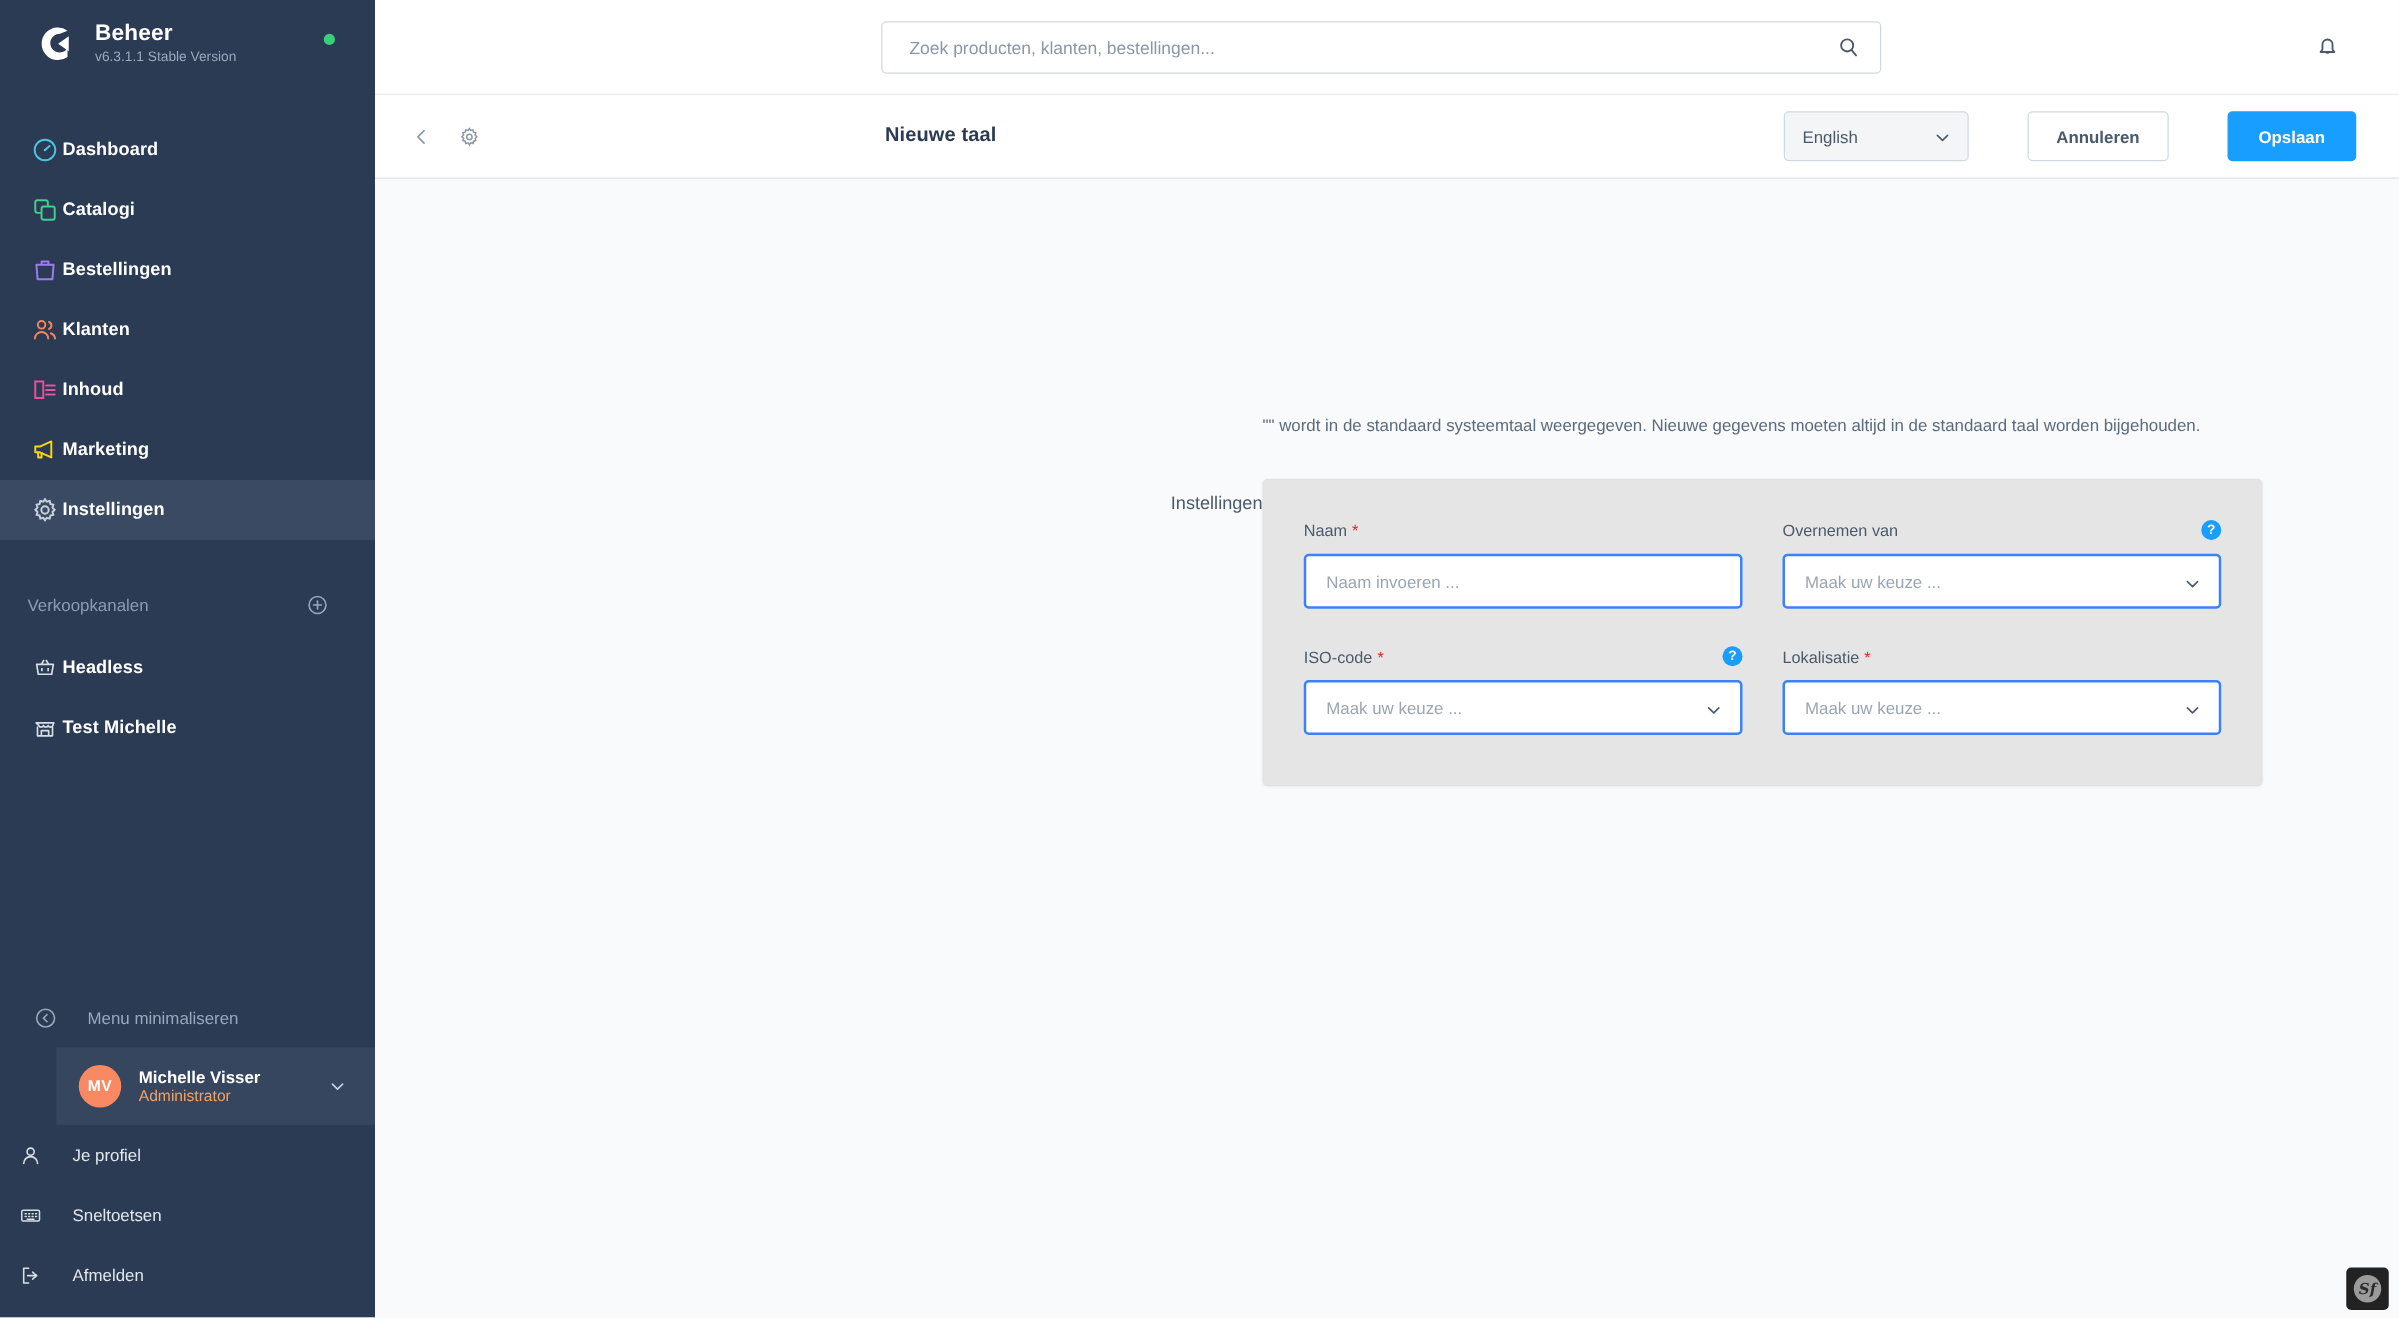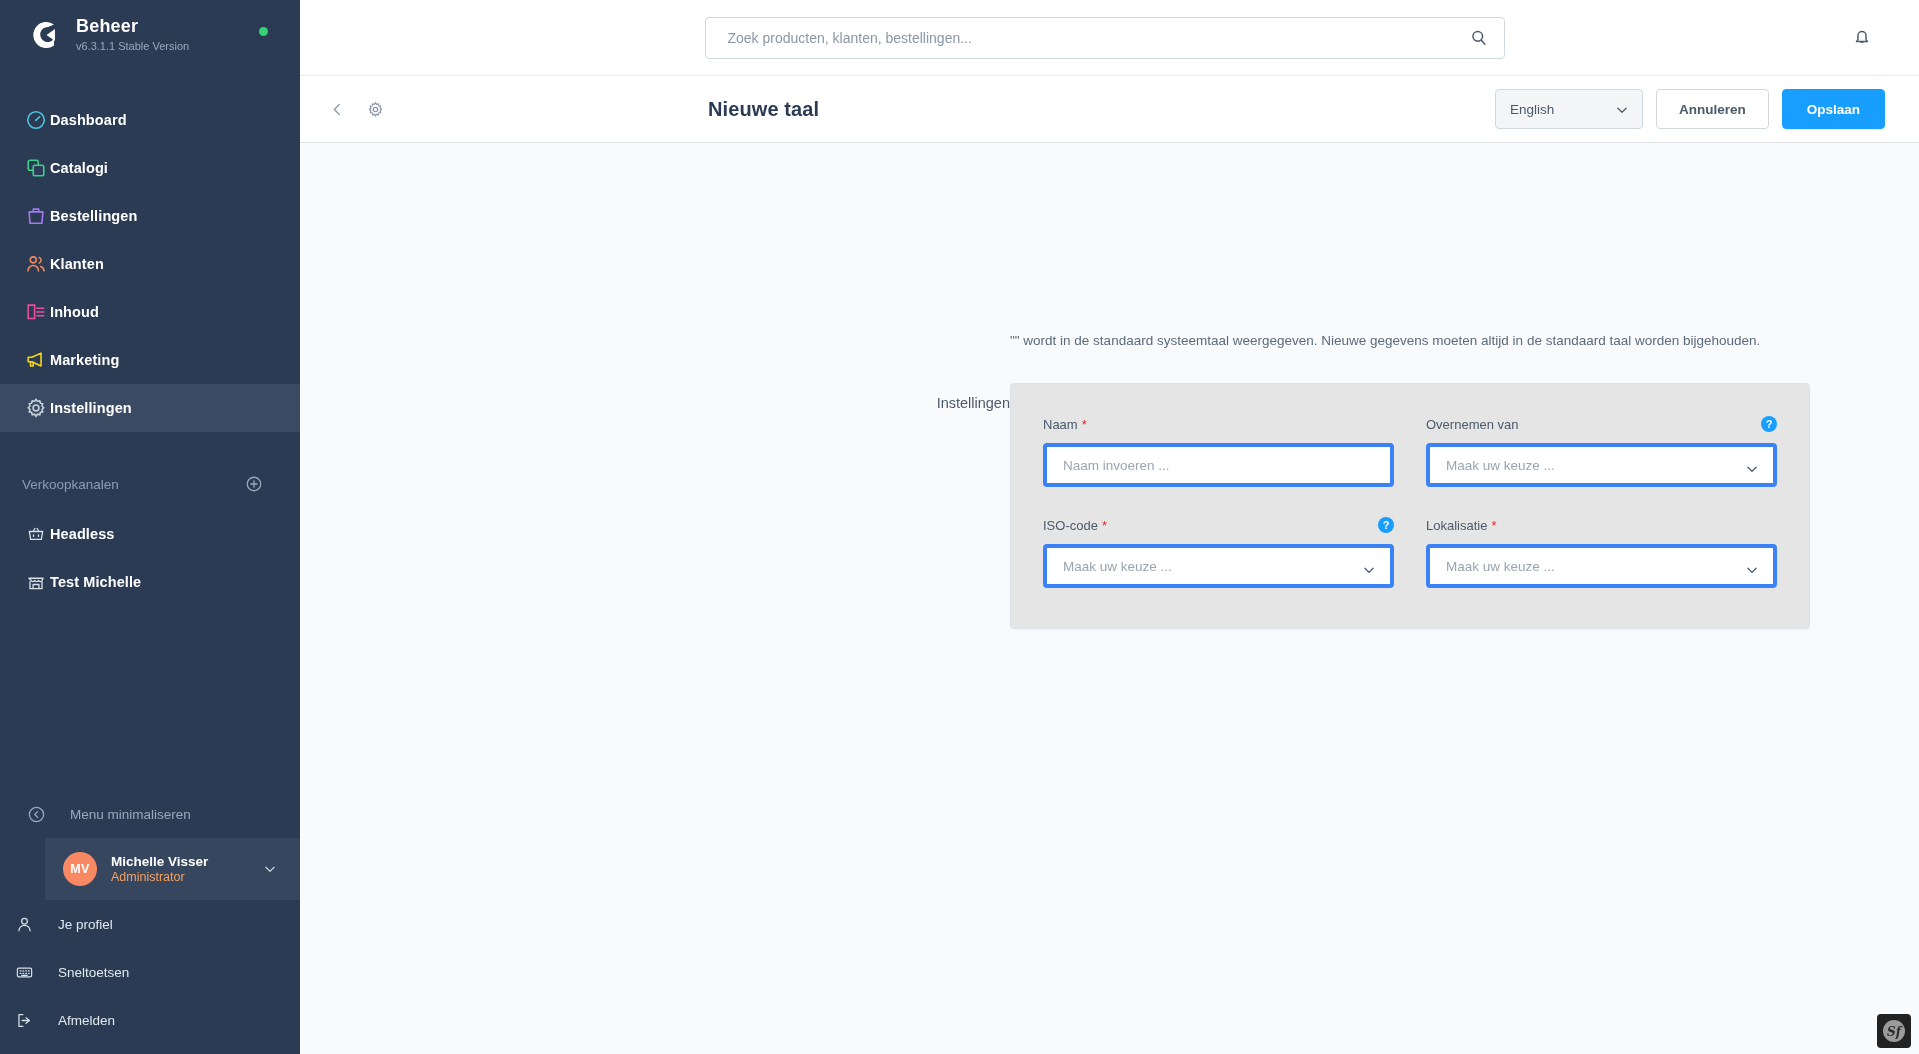--- a/index.html
+++ b/index.html
@@ -106,34 +106,35 @@
 
   .pagebar {
     height: 67px; background: #ffffff; border-bottom: 1px solid #dfe3e8;
     display: flex; align-items: center; position: relative; flex: 0 0 67px;
     padding: 0 34px 0 26px;
   }
   .pb-left { display: flex; align-items: center; gap: 16px; }
   .icon-btn { width: 22px; height: 22px; display:flex; align-items:center; justify-content:center; cursor:pointer;}
   .pb-title {
     position: absolute; left: 408px;
-    font-size: 20px; font-weight: bold; color: #2b3b54; letter-spacing: .1px;
+    font-size: 16px; font-weight: bold; color: #2b3b54; letter-spacing: .1px;
   }
   .pb-right { margin-left: auto; display: flex; align-items: center; gap: 13px; }
 
   .lang-select {
     width: 148px; height: 40px; border: 1px solid #d1d9e0; border-radius: 4px;
     background: #f3f5f7; display: flex; align-items: center;
     padding: 0 14px; font-size: 13.5px; color: #4a5a6b; cursor: pointer; position: relative; margin-left: 37px;
   }
   .lang-caret { position: absolute; right: 13px; top: 13px; width: 14px; height: 14px; }
   .btn {
     height: 40px; border-radius: 4px; font-size: 13.5px; font-weight: bold;
     display: flex; align-items: center; justify-content: center; cursor: pointer;
     font-family: "Liberation Sans", sans-serif;
+    margin-left: 34px;
   }
   .btn-secondary { background: #fff; border: 1px solid #d1d9e0; color: #4a5a6b; padding: 0 22px; }
   .btn-primary { background: #189eff; border: 1px solid #189eff; color: #fff; padding: 0 24px; }
 
   .content { flex: 1 1 auto; overflow: hidden; position: relative; }
   .notice {
     font-size: 13.5px; color: #5b6b7d;
     position: absolute; left: 710px; top: 190px;
   }
   .section-row { position: absolute; left: 0; top: 240px; width: 100%; }
@@ -152,21 +153,21 @@
   .field-label-row { display: flex; align-items: center; height: 20px; margin-bottom: 9px; }
   .field-label { font-size: 13px; color: #4a5a6b; }
   .req { color: #e52427; margin-left: 4px; font-size: 13px;}
   .help-ico {
     width: 16px; height: 16px; border-radius: 50%; background: #189eff;
     color: #fff; font-size: 11px; font-weight: bold;
     display: flex; align-items: center; justify-content: center;
     margin-left: auto; cursor: pointer; line-height: 1;
   }
   .ctrl {
-    height: 44px; border: 4px solid #3b82f6; border-radius: 4px; background: #fff;
+    height: 44px; border: 2px solid #3b82f6; border-radius: 4px; background: #fff;
     display: flex; align-items: center; padding: 0 16px;
     font-size: 13.5px; color: #9aa5b1; position: relative;
   }
   .ctrl.select { cursor: pointer; }
   .ctrl-caret { position: absolute; right: 14px; top: 15px; width: 14px; height: 14px; }
   .ctrl input {
     border: none; outline: none; width: 100%; height: 100%;
     font-size: 13.5px; color: #4a5a6b; font-family: "Liberation Sans", sans-serif;
     background: transparent;
   }

